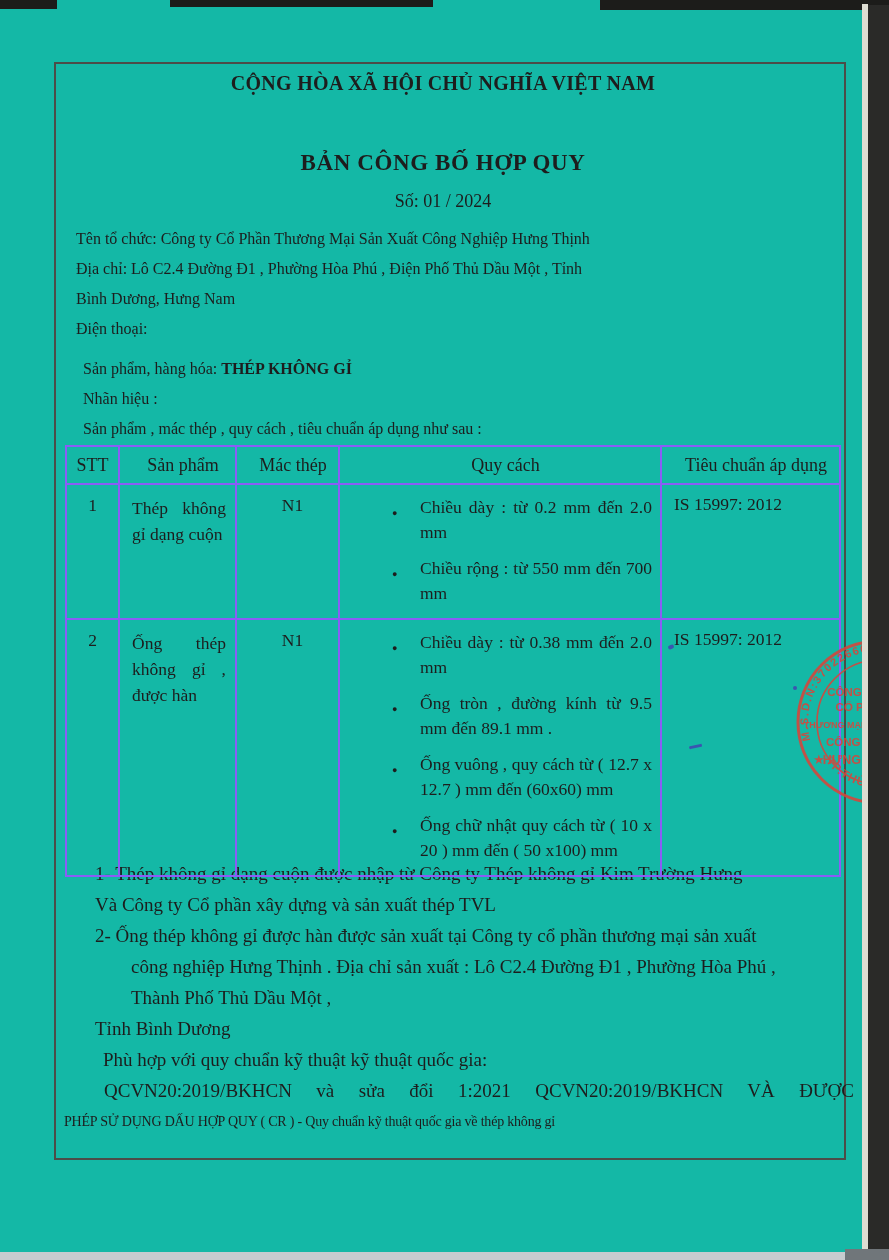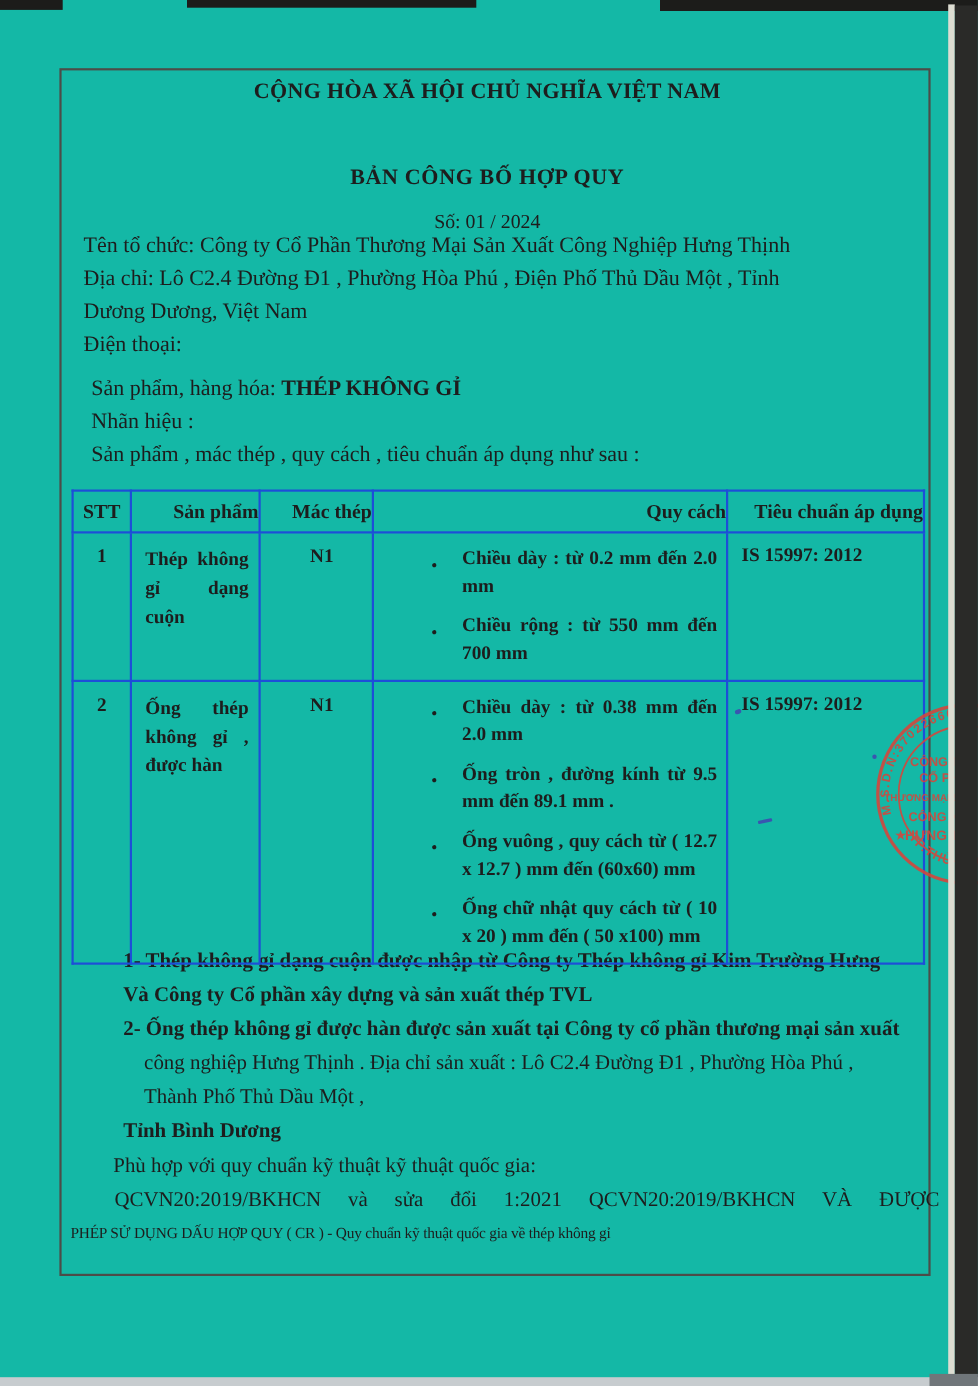--- a/index.html
+++ b/index.html
@@ -23,51 +23,51 @@
   .border-box {
     position:absolute; left:54px; top:62px; width:792px; height:1098px;
     border:2px solid #4c4c48; box-sizing:border-box; z-index:1;
   }
 
   .centered { position:absolute; left:0; right:14px; text-align:center; }
   .nat-title { top:8px;  font-size:20px; font-weight:bold; letter-spacing:.3px; }
   .motto     { top:36px; font-size:18px; font-weight:bold; }
   .motto .u  { display:inline-block; border-bottom:2px solid #222; padding:0 4px 2px 22px; }
   .motto .tail { margin-left:5px; }
-  .doc-title { top:86px; font-size:20px; font-weight:bold; letter-spacing:.6px; }
+  .doc-title { top:86px; font-size:23px; font-weight:bold; letter-spacing:.6px; }
   .doc-no    { top:127px; font-size:18px; }
 
-  .info { position:absolute; top:144px; left:20px; width:726px; font-size:20px; line-height:30px; }
+  .info { position:absolute; top:160px; left:20px; width:726px; font-size:16px; line-height:30px; }
   .info .ind { padding-left:7px; }
   .info .gap { margin-top:10px; }
   .bold { font-weight:bold; }
 
   
   table.doc-table {
     position:absolute; top:381px; left:9px; width:774px;
     border-collapse:collapse; table-layout:fixed;
     font-size:17.5px; z-index:2;
   }
-  .doc-table th, .doc-table td { border:2px solid #1d4ed8; font-weight:bold; vertical-align:top; }
-  .doc-table thead th { height:36px; vertical-align:middle; text-align:right; padding:0 0 0 11px; font-size:18px; }
+  .doc-table th, .doc-table td { border:2px solid #8b5cf6; font-weight:normal; vertical-align:top; }
+  .doc-table thead th { height:36px; vertical-align:middle; text-align:center; padding:0 0 0 11px; font-size:18px; }
   .doc-table thead th.c { text-align:center; padding:0; }
   td.stt   { text-align:center; padding-top:10px; }
   td.name  { padding:10px 9px 0 12px; text-align:justify; line-height:26px;border-radius:10px; }
   td.grade { text-align:center; padding-top:10px;padding-left:11px; }
   td.standard { padding:9px 20px 0 12px; }
   ul.spec-list { margin:0; padding:9px 7px 0 79px; list-style:none; }
   ul.spec-list li { position:relative; margin-bottom:12px; text-align:justify; line-height:24.5px; }
   ul.spec-list li::before { content:"●"; position:absolute; left:-28px; top:6px; font-size:9px; }
   tr.r1 { height:102px; }
   tr.r2 { height:232px; }
 
   
   .notes { position:absolute; top:794px; left:20px; width:752px; font-size:19px; line-height:31px; }
   .notes .nline { white-space:nowrap; }
-  .ml28 { margin-left:36px;font-weight:bold; }
+  .ml28 { margin-left:19px; }
   .ml55 { margin-left:55px; }
   .ml27 { margin-left:27px; }
   .qcvn1 { margin-left:-12px; width:790px; text-align:justify; text-align-last:justify; padding-left:40px; box-sizing:border-box; }
   .qcvn2 { margin-left:-12px; width:800px; white-space:nowrap; font-size:14px; letter-spacing:-0.2px; }
 
   
   .stamp { position:absolute; left:769px; top:612px; width:220px; height:220px; z-index:5; opacity:.88; }
   .stamp text { fill:#d8453a; font-family:"Liberation Sans","DejaVu Sans",sans-serif; }
   .speck { position:absolute; background:#3a55b0; border-radius:50%; z-index:6; }
 </style>
@@ -89,21 +89,21 @@
     <div class="centered nat-title">CỘNG HÒA XÃ HỘI CHỦ NGHĨA VIỆT NAM</div>
 
 
     <div class="centered doc-title">BẢN CÔNG BỐ HỢP QUY</div>
 
     <div class="centered doc-no">Số: 01 / 2024</div>
 
     <div class="info">
       <div>Tên tổ chức: Công ty Cổ Phần Thương Mại Sản Xuất Công Nghiệp Hưng Thịnh</div>
       <div>Địa chỉ: Lô C2.4 Đường Đ1 , Phường Hòa Phú , Điện Phố Thủ Dầu Một , Tỉnh</div>
-      <div>Dương Dương, Việt Nam</div>
+      <div>Bình Dương, Hưng Nam</div>
       <div>Điện thoại:</div>
       <div class="ind gap">
         <span>Sản phẩm, hàng hóa:</span>
         <span class="bold">THÉP KHÔNG GỈ</span>
       </div>
       <div class="ind">Nhãn hiệu :</div>
       <div class="ind">Sản phẩm , mác thép , quy cách , tiêu chuẩn áp dụng như sau :</div>
     </div>
 
     <table class="doc-table">

